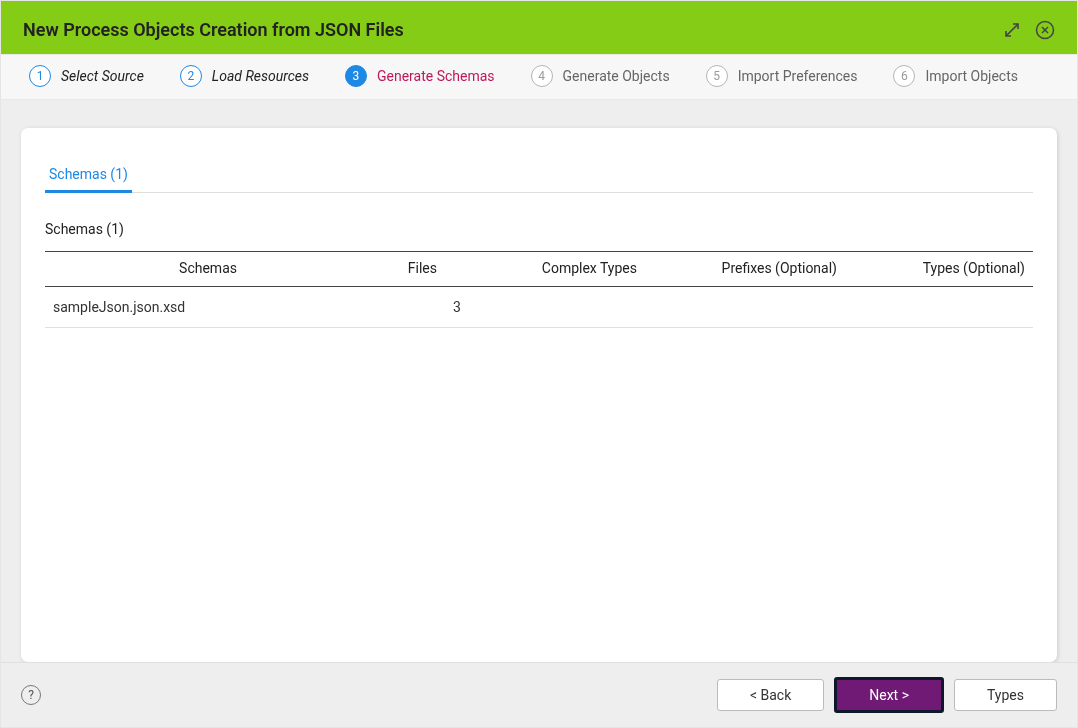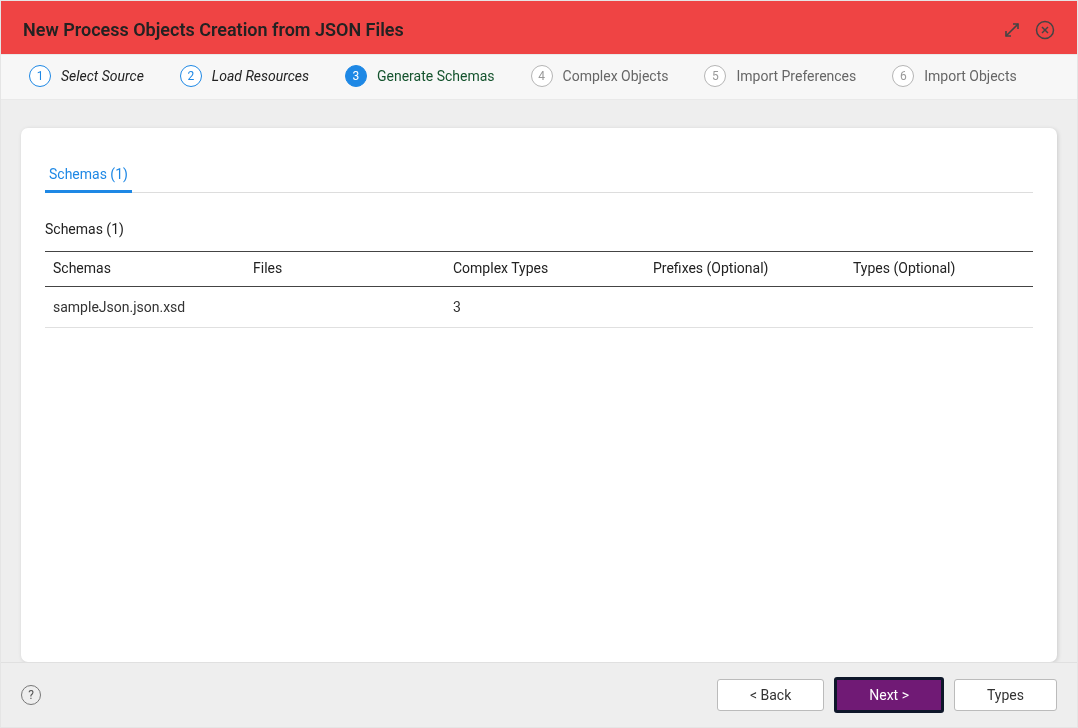--- a/index.html
+++ b/index.html
@@ -18,21 +18,21 @@
     display: flex;
     flex-direction: column;
     border: 1px solid #e5e5e5;
   }
 
   
   .header {
     display: flex;
     align-items: center;
     padding: 18px 22px 14px 22px;
-    background: #ef4444;
+    background: #84cc16;
   }
   .header-title {
     font-size: 18px;
     font-weight: 600;
     color: #222;
     flex: 1;
   }
   .header-actions {
     display: flex;
     gap: 14px;
@@ -66,21 +66,21 @@
     border-color: #1E88E5;
     color: #1E88E5;
     background: #fff;
   }
   .step.completed .step-label { color: #222; font-style: italic; }
   .step.current .step-circle {
     border-color: #1E88E5;
     background: #1E88E5;
     color: #fff;
   }
-  .step.current .step-label { color: #14532d; }
+  .step.current .step-label { color: #be185d; }
   .step.upcoming .step-circle {
     border-color: #b5b5b5;
     color: #999;
     background: #fff;
   }
   .step.upcoming .step-label { color: #666; }
   .step-label { font-size: 14px; }
 
   
   .body-wrap {
@@ -125,21 +125,21 @@
     color: #222;
     margin-bottom: 14px;
   }
 
   
   .tbl {
     width: 100%;
     border-collapse: collapse;
   }
   .tbl thead th {
-    text-align: left;
+    text-align: right;
     font-weight: 400;
     font-size: 14px;
     color: #222;
     padding: 8px 8px 10px 8px;
     border-top: 1px solid #444;
     border-bottom: 1px solid #444;
   }
   .tbl tbody td {
     padding: 12px 8px;
     border-bottom: 1px solid #e0e0e0;
@@ -224,21 +224,21 @@
     <div class="step completed">
       <div class="step-circle">2</div>
       <div class="step-label">Load Resources</div>
     </div>
     <div class="step current">
       <div class="step-circle">3</div>
       <div class="step-label">Generate Schemas</div>
     </div>
     <div class="step upcoming">
       <div class="step-circle">4</div>
-      <div class="step-label">Complex Objects</div>
+      <div class="step-label">Generate Objects</div>
     </div>
     <div class="step upcoming">
       <div class="step-circle">5</div>
       <div class="step-label">Import Preferences</div>
     </div>
     <div class="step upcoming">
       <div class="step-circle">6</div>
       <div class="step-label">Import Objects</div>
     </div>
   </div>

